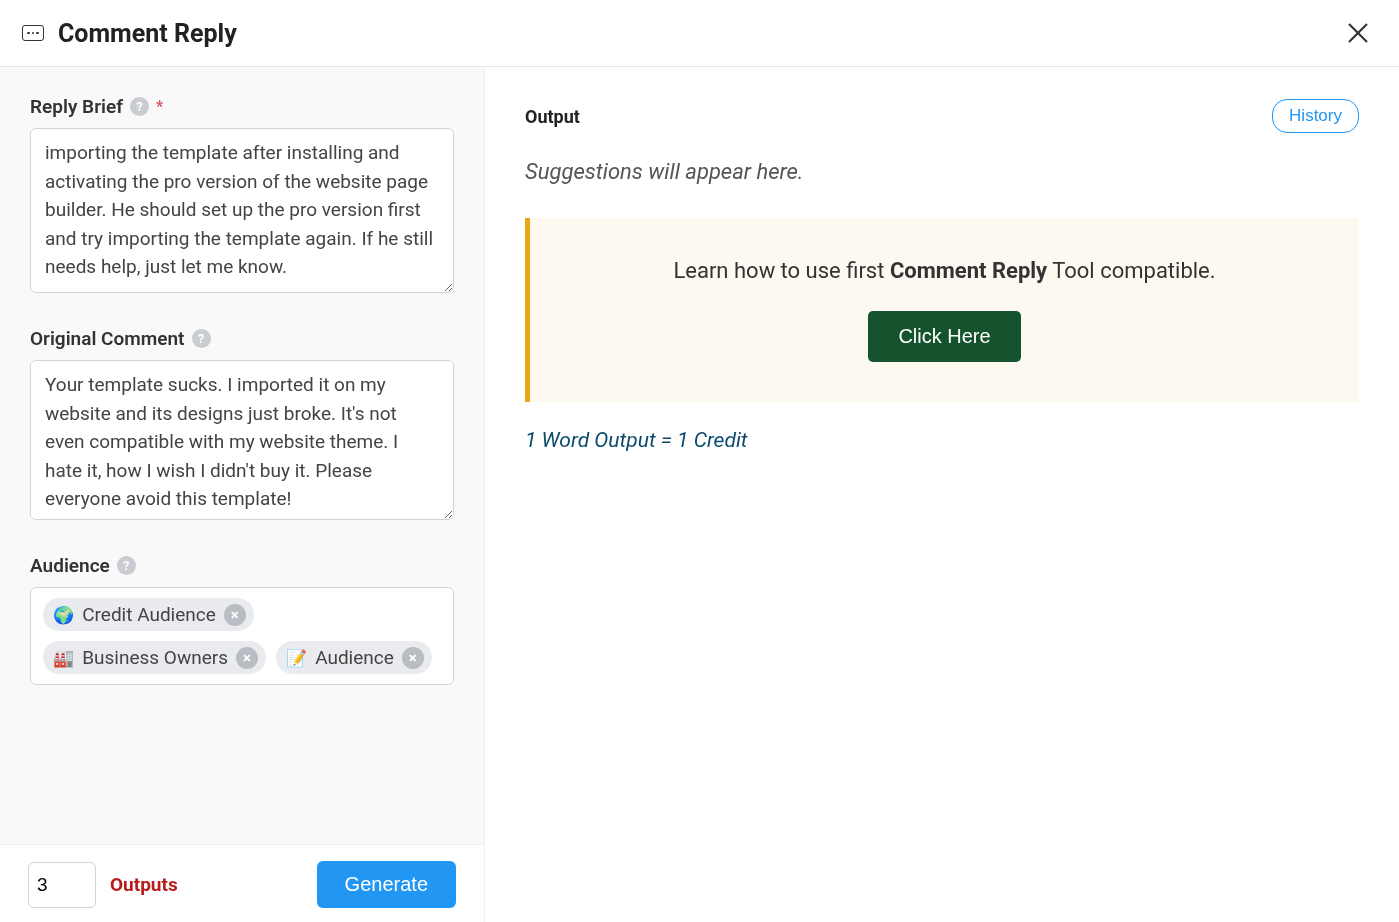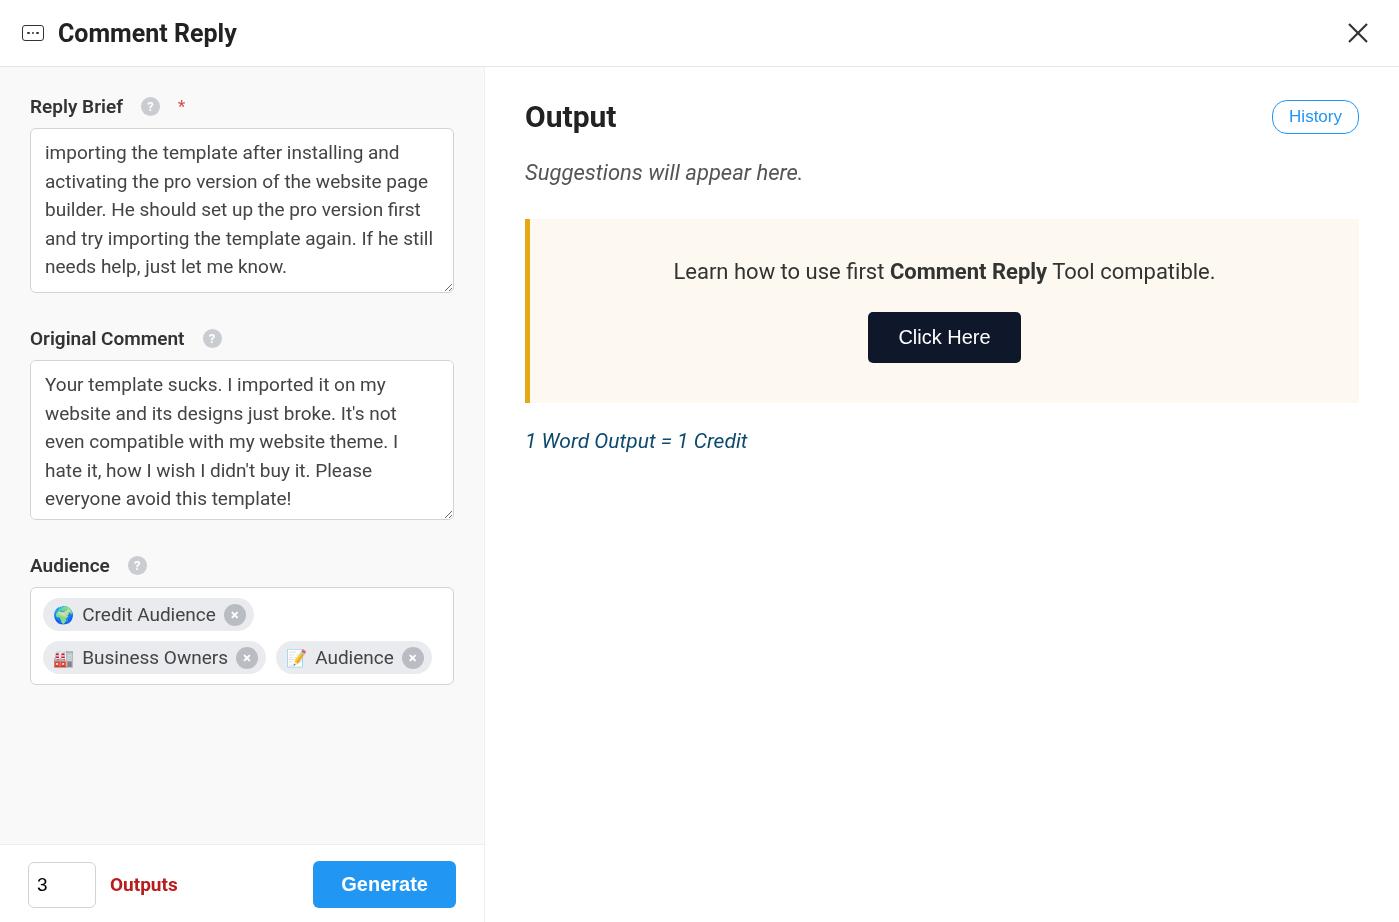--- a/index.html
+++ b/index.html
@@ -95,21 +95,21 @@
   }
 
   .field-group { margin-bottom: 30px; }
   .field-label {
     font-size: 19px;
     font-weight: 600;
     color: #333;
     margin-bottom: 10px;
     display: flex;
     align-items: center;
-    gap: 18px;
+    gap: 7px;
   }
   .help-icon {
     width: 19px;
     height: 19px;
     border-radius: 50%;
     background: #c9ccd0;
     color: #fff;
     font-size: 13px;
     font-weight: 700;
     display: inline-flex;
@@ -202,39 +202,39 @@
     color: #b91c1c;
     flex: 1;
     font-weight: bold;
   }
   .generate-btn {
     background: #2196f3;
     color: #fff;
     border: none;
     border-radius: 6px;
     font-size: 20px;
-    font-weight: 700;
+    font-weight: 400;
     padding: 12px 28px;
     cursor: pointer;
   }
 
   
   .right-panel {
     flex: 1;
     padding: 32px 40px;
     background: #fff;
     overflow-y: auto;
   }
   .right-header {
     display: flex;
     align-items: center;
     margin-bottom: 26px;
   }
   .right-header h2 {
-    font-size: 30px;
+    font-size: 18px;
     font-weight: 700;
     color: #222;
     flex: 1;
   }
   .history-btn {
     background: #fff;
     color: #2196f3;
     border: 1.5px solid #2196f3;
     border-radius: 15px;
     padding: 6px 16px;
@@ -254,21 +254,21 @@
     text-align: center;
     margin-bottom: 26px;
   }
   .info-text {
     font-size: 22px;
     color: #333;
     margin-bottom: 28px;
   }
   .info-text strong { font-weight: 700; }
   .click-here-btn {
-    background: #0f172a;
+    background: #14532d;
     color: #fff;
     border: none;
     border-radius: 5px;
     font-size: 20px;
     padding: 14px 30px;
     cursor: pointer;
   }
   .credit-text {
     font-size: 21px;
     font-style: italic;

